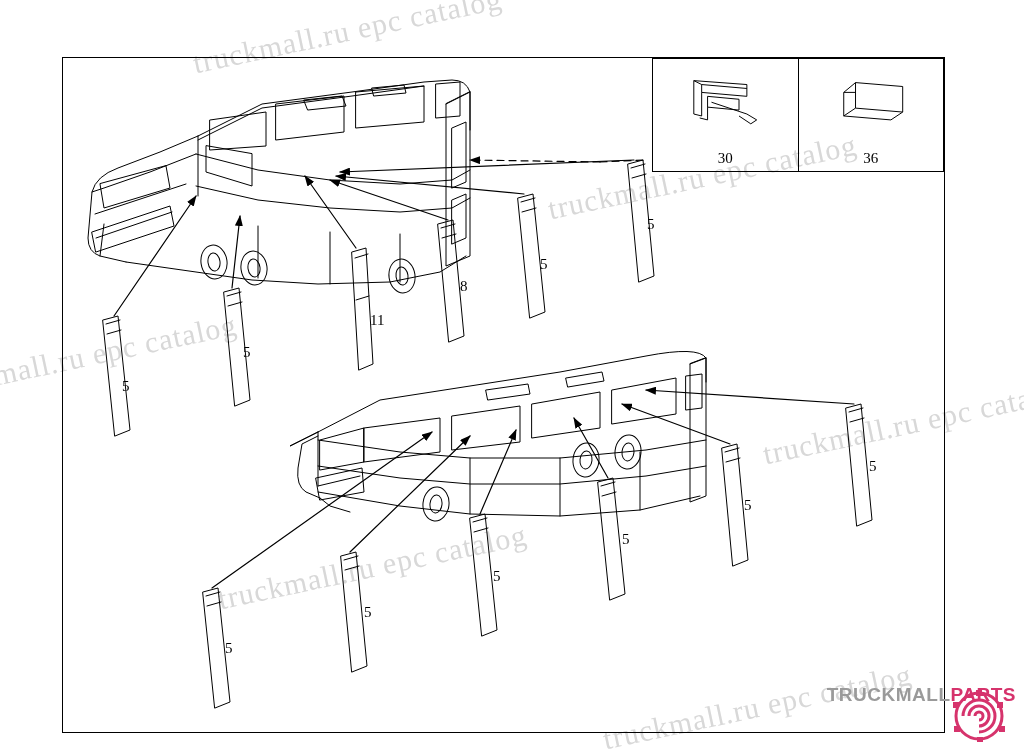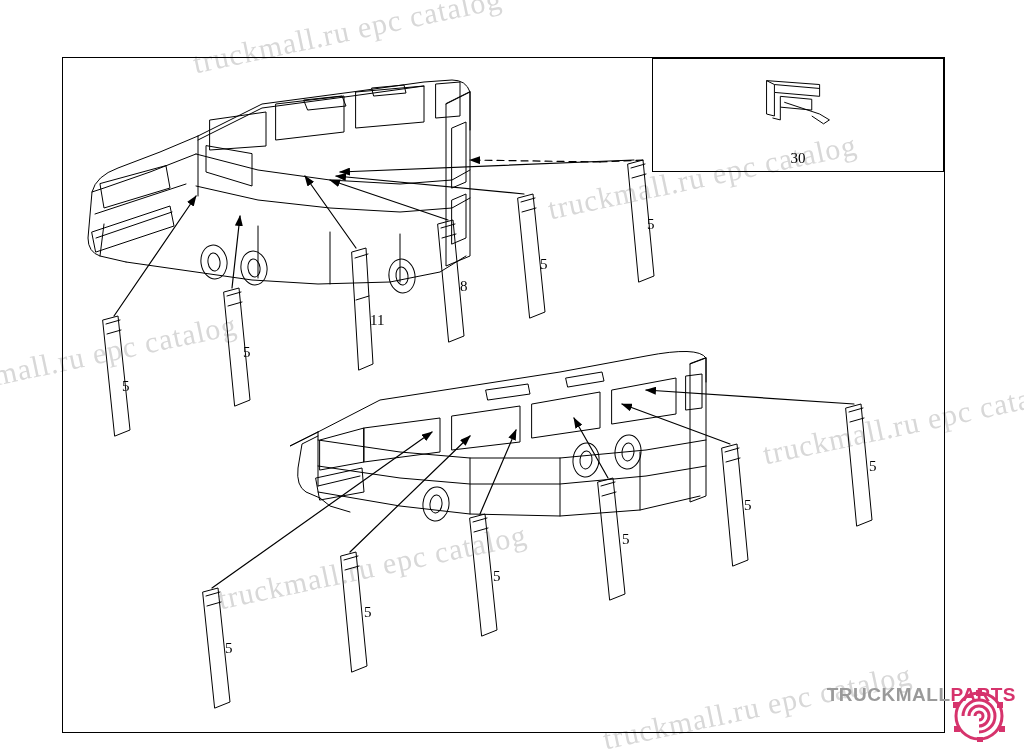--- a/index.html
+++ b/index.html
@@ -306,20 +306,31 @@
           <path d="M30,38 L62,41 L62,52 L30,49 Z"></path>
           <path d="M34,44 L70,56"></path>
           <path d="M70,56 L80,62 L74,66 L62,58"></path>
           <path d="M30,49 L30,62 L22,60"></path>
         </g>
       </svg>
       <div class="legend-label">30</div>
     </div>
 
 
+    <div class="legend-cell">
+      <svg class="legend-art" viewBox="0 0 96 114">
+        <g fill="none" stroke="#000" stroke-width="1" stroke-linejoin="round">
+          <path d="M20,34 L32,24 L80,28 L80,54 L68,62 L20,58 Z"></path>
+          <path d="M32,24 L32,50 L20,58"></path>
+          <path d="M32,50 L80,54"></path>
+          <path d="M20,34 L32,34"></path>
+        </g>
+      </svg>
+      <div class="legend-label">36</div>
+    </div>
 
   </div>
 
   <div class="callout" style="left:122px; top:378px;">5</div>
   <div class="callout" style="left:243px; top:344px;">5</div>
   <div class="callout" style="left:370px; top:312px;">11</div>
   <div class="callout" style="left:460px; top:278px;">8</div>
   <div class="callout" style="left:540px; top:256px;">5</div>
   <div class="callout" style="left:647px; top:216px;">5</div>
   <div class="callout" style="left:225px; top:640px;">5</div>

